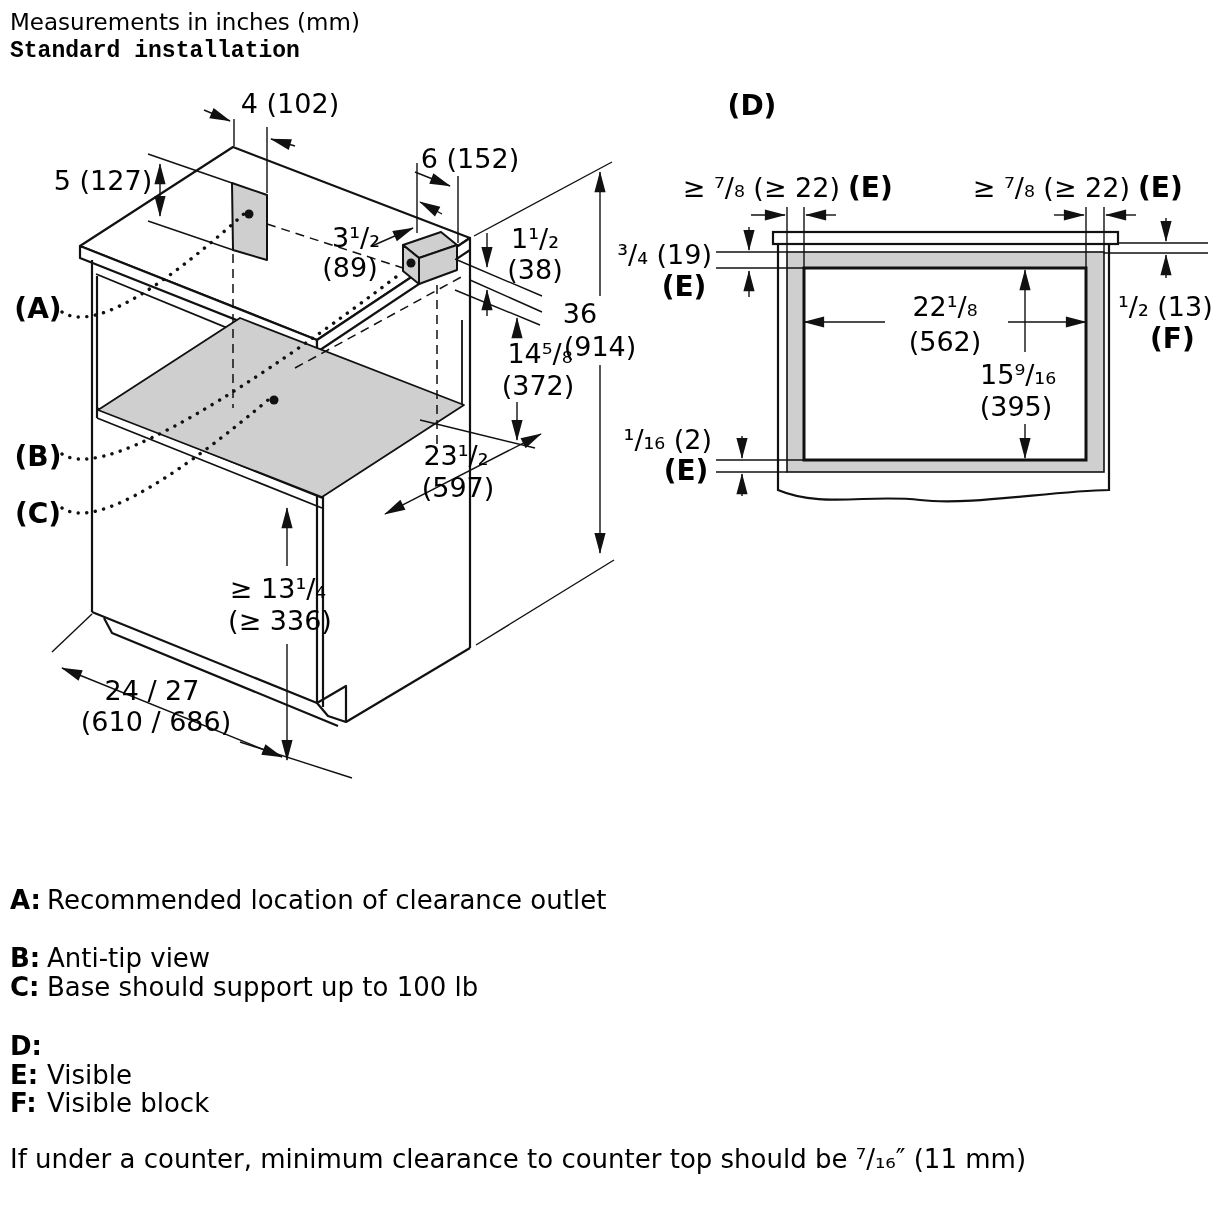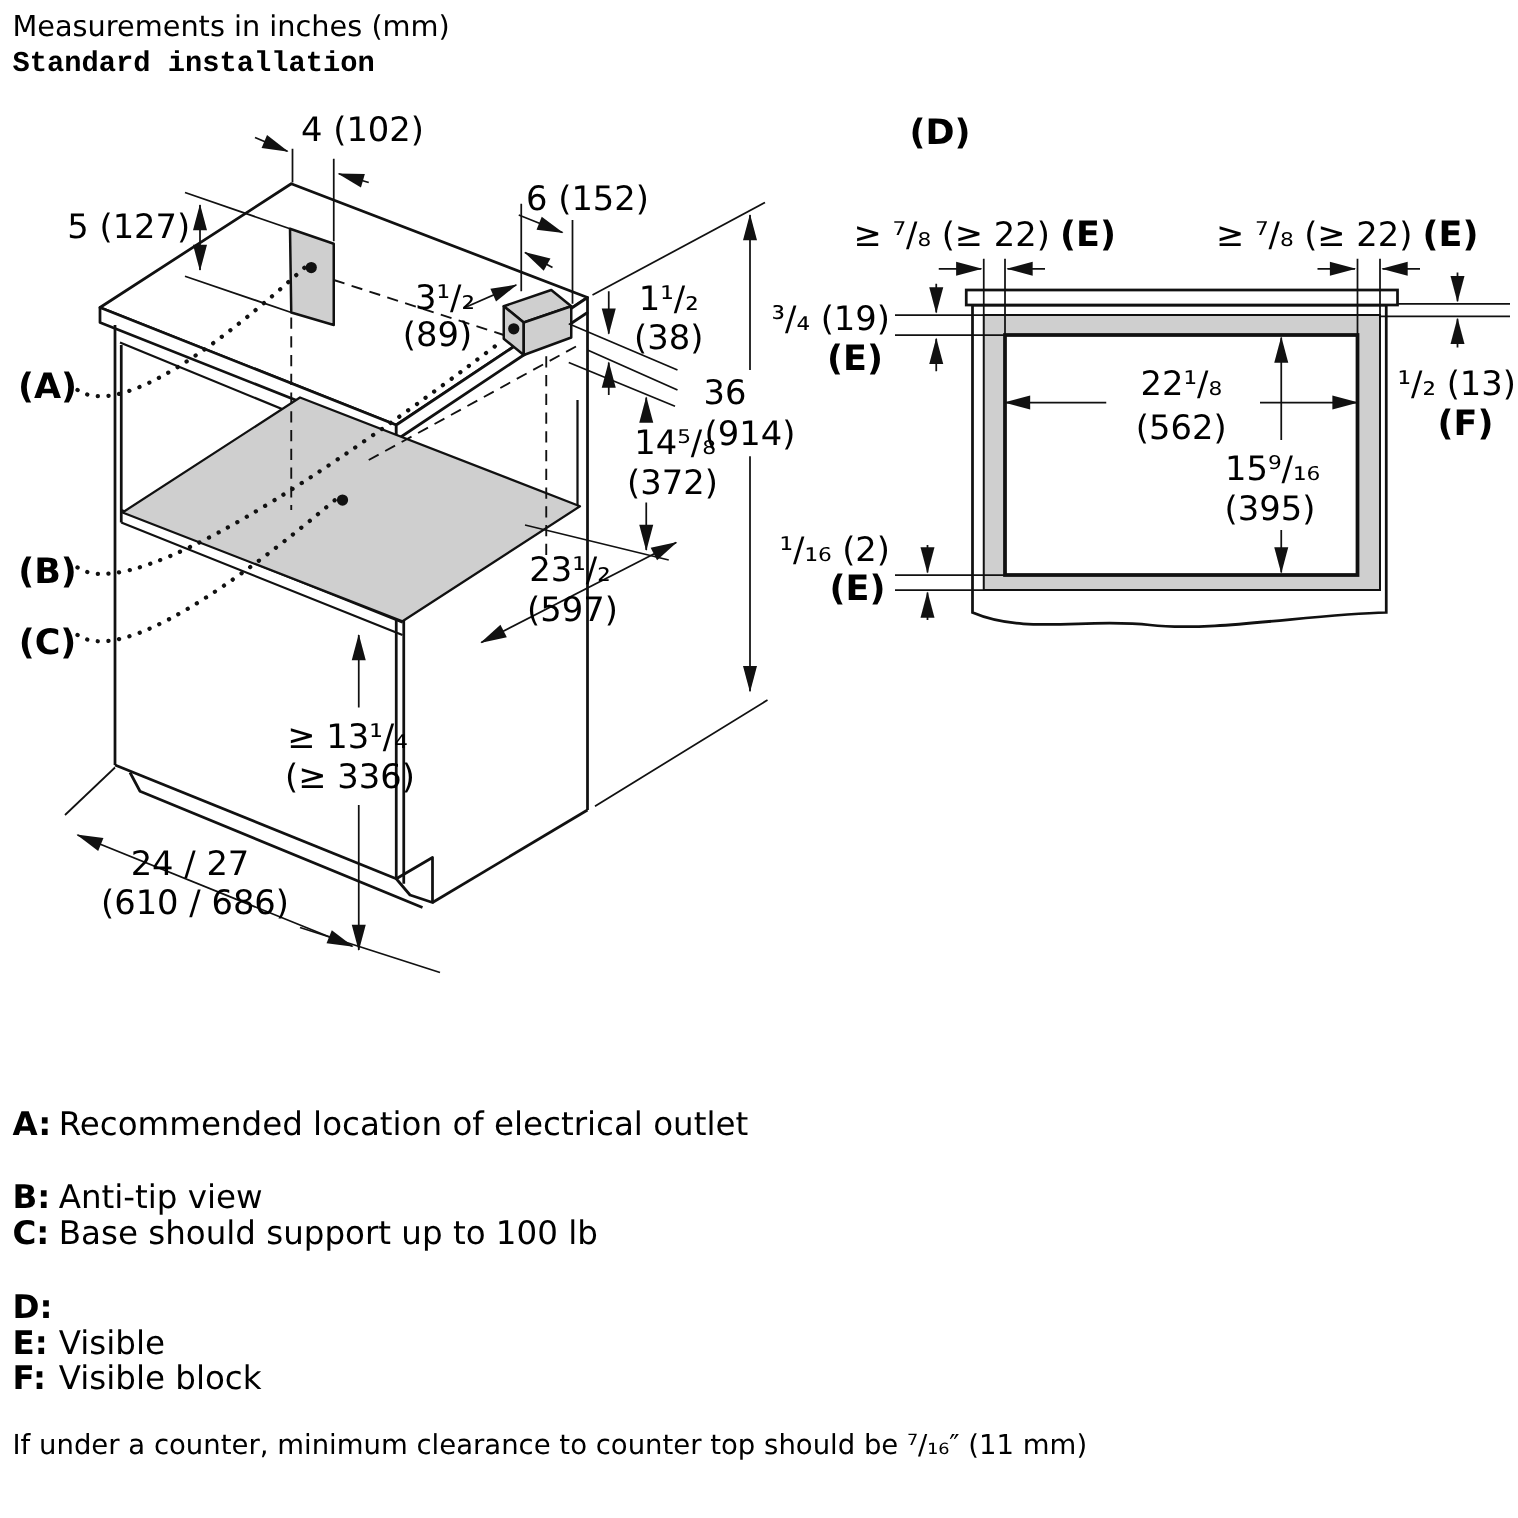--- a/index.html
+++ b/index.html
@@ -6,21 +6,21 @@
   body{width:1214px;height:1214px;position:relative;overflow:hidden;
        font-family:"DejaVu Sans",sans-serif;color:#000;}
   .hdr{position:absolute;left:10px;font-size:23px;line-height:29px;white-space:nowrap;}
   #hdr1{top:8px;}
   #hdr2{top:37px;font-weight:bold;font-family:Liberation Mono, monospace;}
   svg{position:absolute;left:0;top:0;}
   svg text{font-family:"DejaVu Sans",sans-serif;font-size:27px;fill:#000;}
   svg text.b{font-weight:bold;font-size:28px;}
   .legend-row{position:absolute;left:10px;font-size:26px;line-height:28px;display:flex;white-space:nowrap;}
   .legend-key{font-weight:bold;min-width:37px;display:inline-block;}
-  .foot{position:absolute;left:10px;top:1144px;font-size:22px;white-space:nowrap;}
+  .foot{position:absolute;left:10px;top:1144px;font-size:26px;white-space:nowrap;}
 </style>
 </head>
 <body>
 
 <div class="hdr" id="hdr1">Measurements in inches (mm)</div>
 <div class="hdr" id="hdr2">Standard installation</div>
 
 <svg width="1214" height="870" viewBox="0 0 1214 870">
   <defs>
     <marker id="arw" markerUnits="userSpaceOnUse" markerWidth="22" markerHeight="14" viewBox="0 0 12 8" refX="11.5" refY="4" orient="auto-start-reverse">
@@ -200,21 +200,21 @@
       <text x="945" y="316" text-anchor="middle">22¹/₈</text>
       <text x="945" y="351" text-anchor="middle">(562)</text>
       <text x="1018" y="384" text-anchor="middle">15⁹/₁₆</text>
       <text x="1016" y="416" text-anchor="middle">(395)</text>
     </g>
   </g>
 </svg>
 
 <div class="legend-row" style="top:886px">
   <span class="legend-key">A:</span>
-  <span>Recommended location of electrical outlet</span>
+  <span>Recommended location of clearance outlet</span>
 </div>
 <div class="legend-row" style="top:944px">
   <span class="legend-key">B:</span>
   <span>Anti-tip view</span>
 </div>
 <div class="legend-row" style="top:973px">
   <span class="legend-key">C:</span>
   <span>Base should support up to 100 lb</span>
 </div>
 <div class="legend-row" style="top:1032px">

